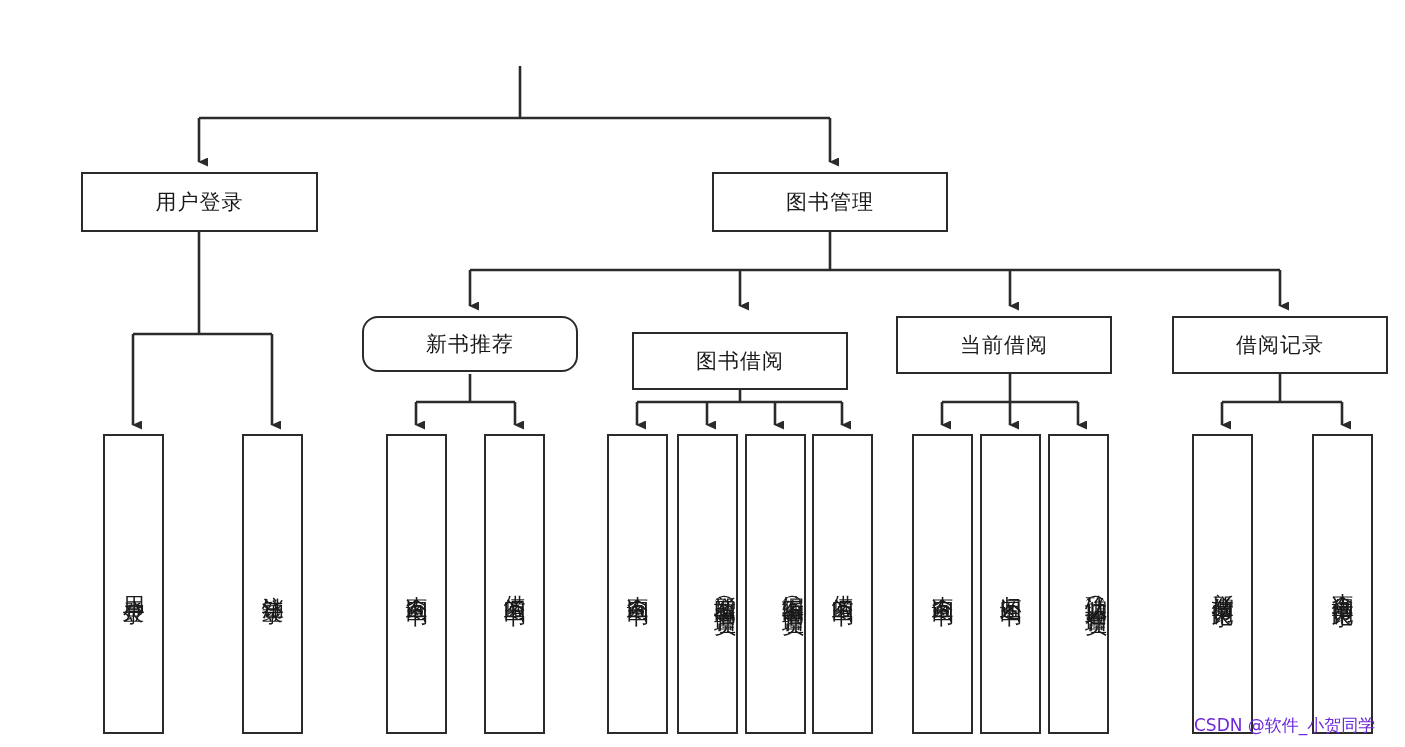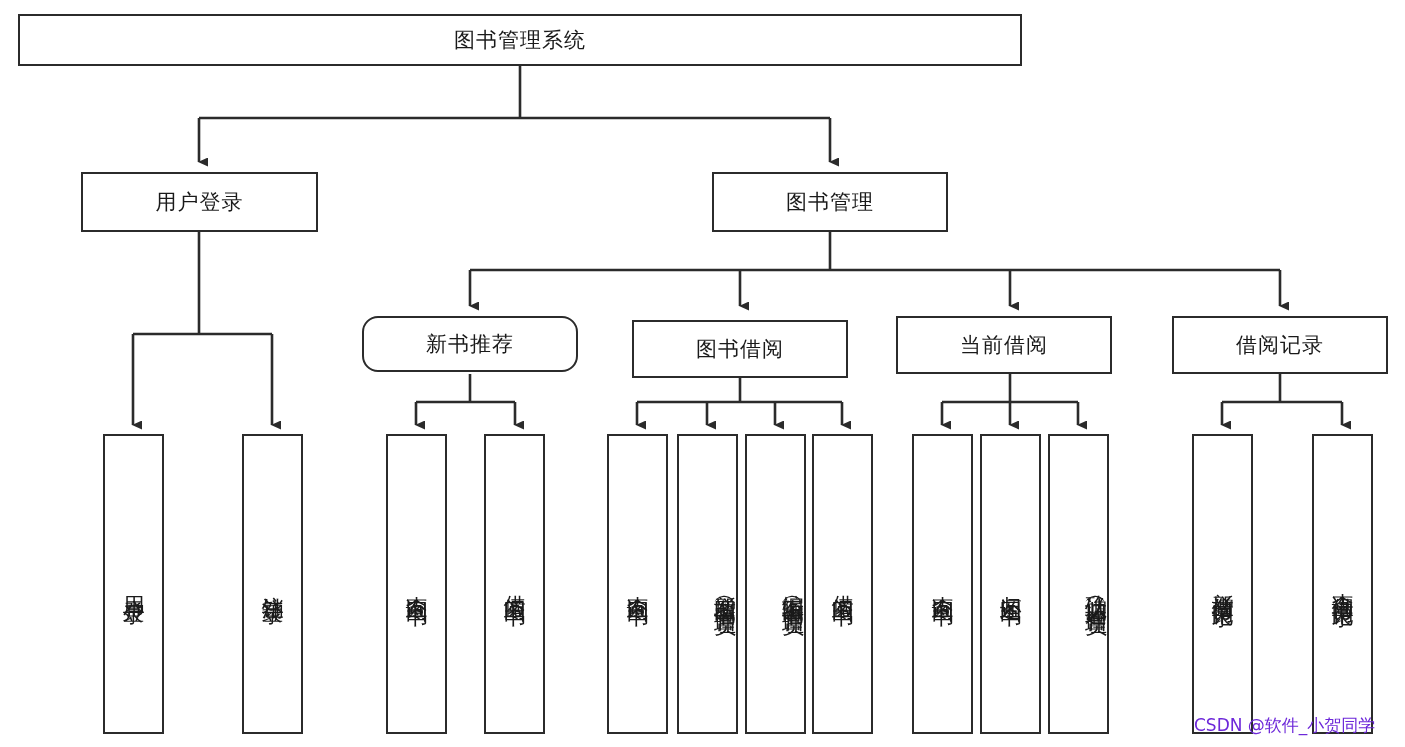--- a/index.html
+++ b/index.html
@@ -119,35 +119,32 @@
       <path d="M1010,402 L1010,425" marker-end="url(#arrow)"></path>
       <path d="M1078,402 L1078,425" marker-end="url(#arrow)"></path>
 
       <path d="M1280,374 L1280,402"></path>
       <path d="M1222,402 L1342,402"></path>
       <path d="M1222,402 L1222,425" marker-end="url(#arrow)"></path>
       <path d="M1342,402 L1342,425" marker-end="url(#arrow)"></path>
     </g>
   </svg>
 
-  <div class="node h" style="left:18px; top:14px; width:1004px; height:52px;">
-    <span class="lbl">图书管理系统</span>
-  </div>
 
   <div class="node h" style="left:81px; top:172px; width:237px; height:60px;">
     <span class="lbl">用户登录</span>
   </div>
   <div class="node h" style="left:712px; top:172px; width:236px; height:60px;">
     <span class="lbl">图书管理</span>
   </div>
 
   <div class="node h" style="left:362px; top:316px; width:216px; height:56px;border-radius:16px;">
     <span class="lbl">新书推荐</span>
   </div>
-  <div class="node h" style="left:632px; top:320px; width:216px; height:58px;">
+  <div class="node h" style="left:632px; top:332px; width:216px; height:58px;">
     <span class="lbl">图书借阅</span>
   </div>
   <div class="node h" style="left:896px; top:316px; width:216px; height:58px;">
     <span class="lbl">当前借阅</span>
   </div>
   <div class="node h" style="left:1172px; top:316px; width:216px; height:58px;">
     <span class="lbl">借阅记录</span>
   </div>
 
   <div class="node v centered" style="left:103px; top:434px; width:61px; height:300px;">

